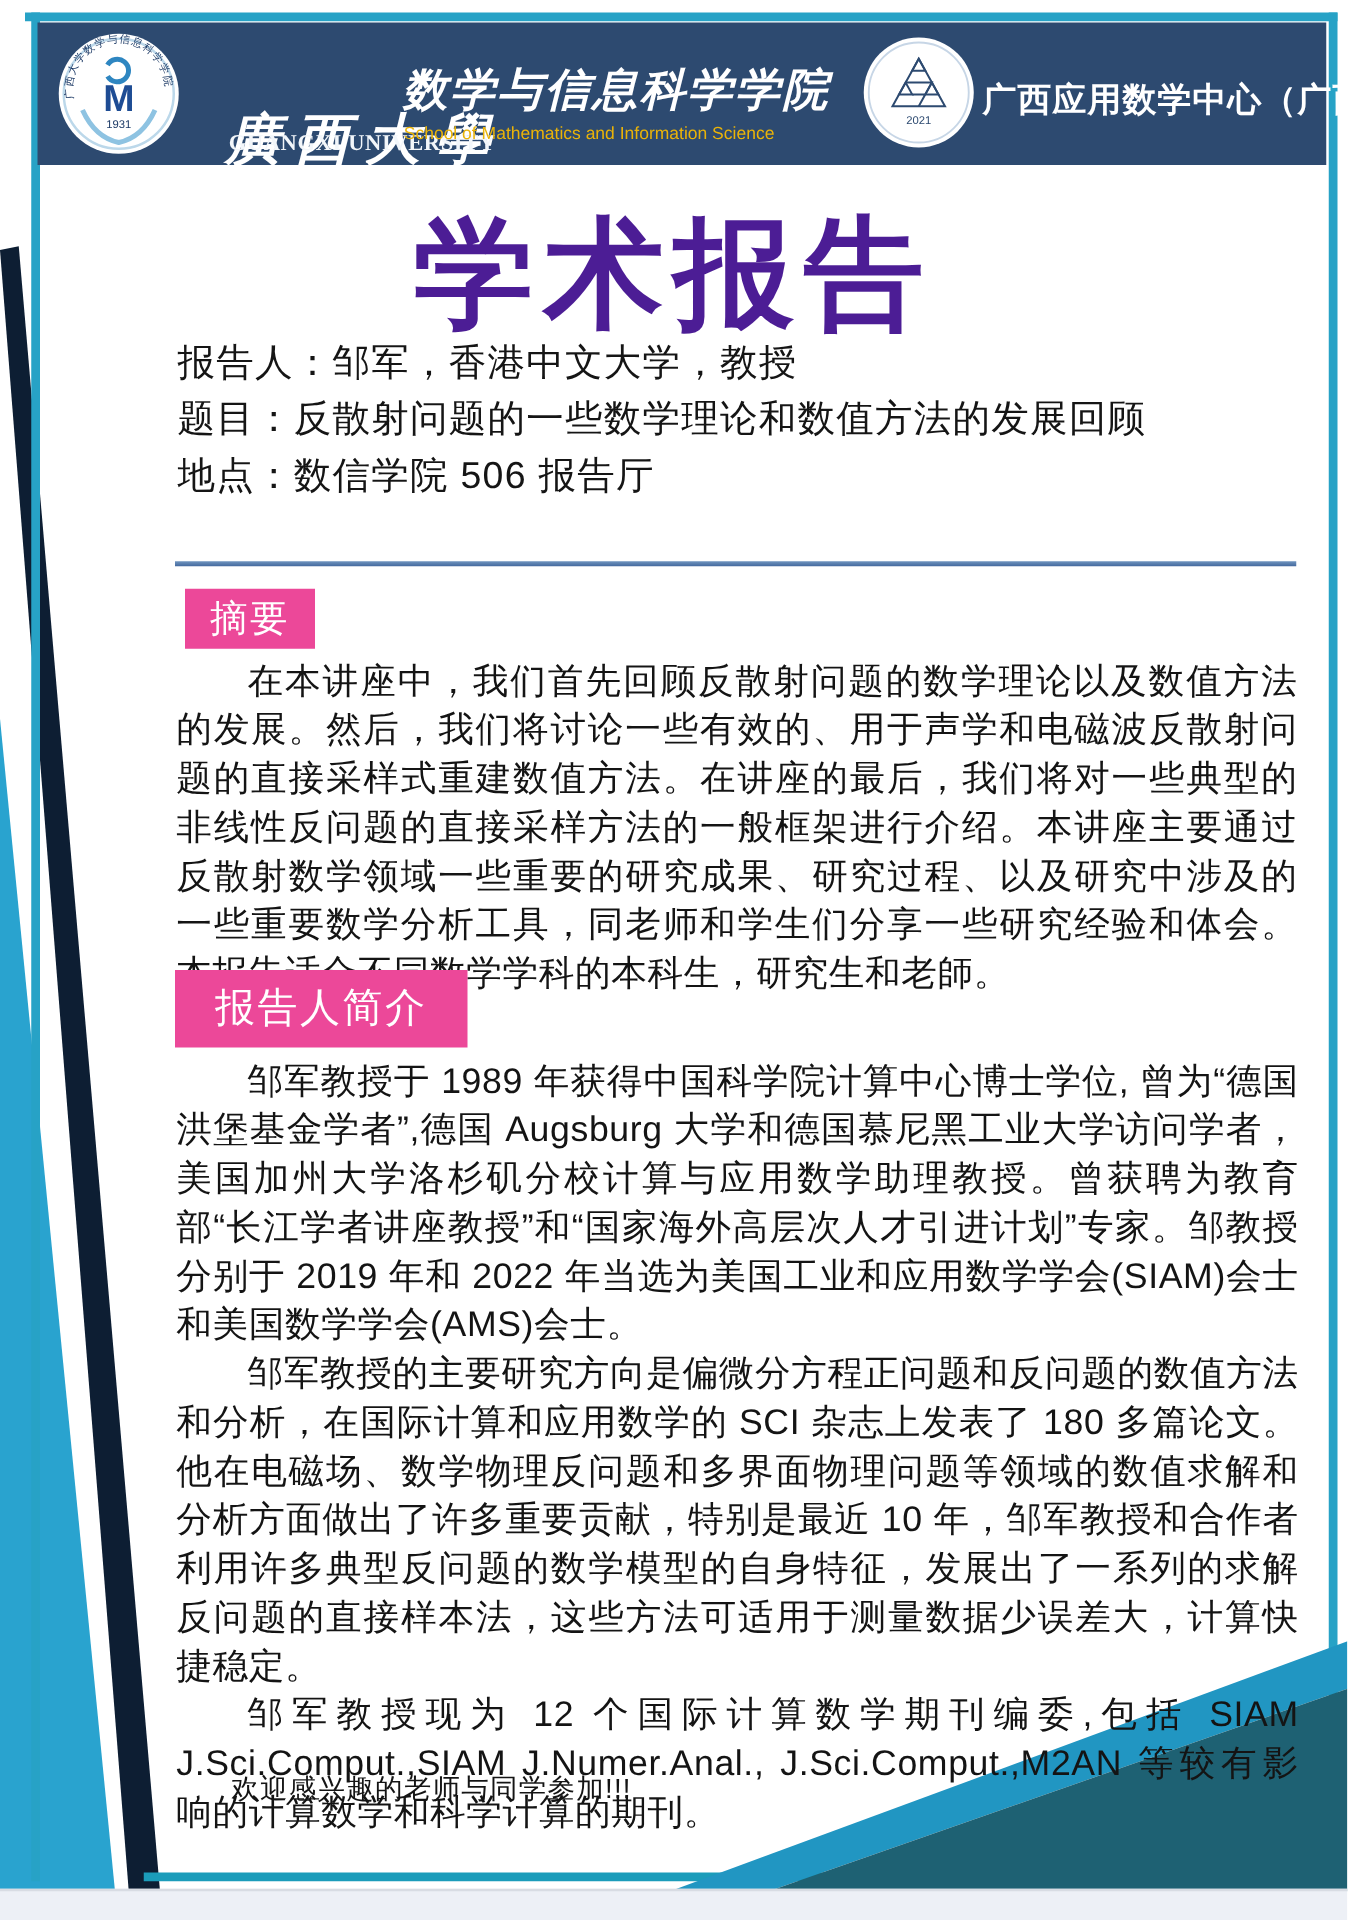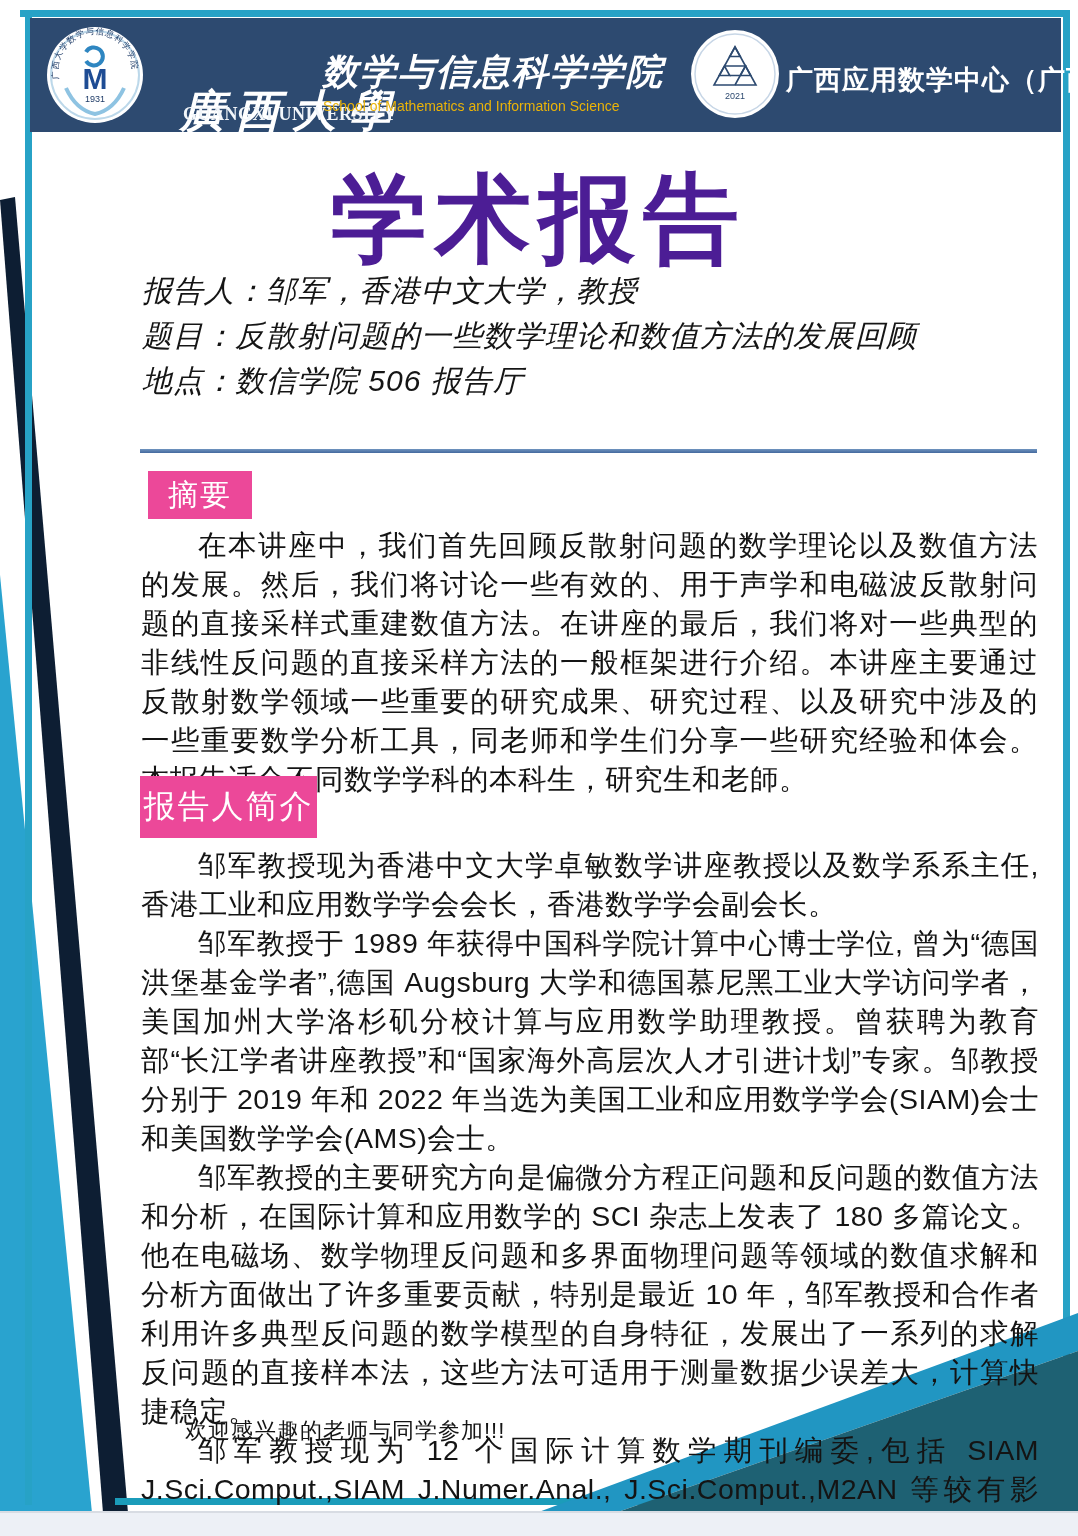--- a/index.html
+++ b/index.html
@@ -19,30 +19,30 @@
   .school-cn{position:absolute;left:292px;top:30px;font-size:36px;font-weight:700;color:#ffffff;
              letter-spacing:2px;white-space:nowrap;font-style:italic;}
   .school-en{position:absolute;left:293px;top:80px;font-size:14px;color:#eab308;white-space:nowrap;}
   .center-name{position:absolute;left:756px;top:44px;font-size:27px;font-weight:700;color:#ffffff;
                letter-spacing:1px;white-space:nowrap;}
 
   
   .main-title{position:absolute;left:0;top:156px;width:100%;text-align:center;
               font-size:96px;font-weight:900;color:#4c1d95;letter-spacing:8px;}
   .info{position:absolute;left:142px;top:268px;width:900px;font-size:30px;line-height:45px;
-        color:#151515;letter-spacing:1px;font-style:italic;}
+        color:#151515;letter-spacing:1px;}
   .info-line{white-space:nowrap;}
 
   .rule{position:absolute;left:140px;top:449px;width:897px;height:4px;
         background:linear-gradient(to bottom,#6f94bf,#44699e);}
 
   .sec-box{position:absolute;background:#ec4899;color:#ffffff;display:flex;
            align-items:center;justify-content:center;letter-spacing:2px;}
   .abs-box{left:148px;top:471px;width:104px;height:48px;font-size:30px;}
-  .bio-box{left:140px;top:776px;width:177px;height:62px;font-size:32px;}
+  .bio-box{left:140px;top:776px;width:234px;height:62px;font-size:32px;}
 
   .bodytext{font-size:28.5px;line-height:39px;color:#141414;text-align:justify;
             letter-spacing:0.5px;}
   .bodytext p{margin:0;text-indent:2em;}
   .abstract{position:absolute;left:141px;top:526px;width:897px;}
   .bio{position:absolute;left:141px;top:846px;width:898px;}
   .welcome{position:absolute;left:141px;top:1416px;width:898px;font-size:22px;color:#141414;
            text-indent:2em;letter-spacing:1px;}
 
   .bottom-strip{position:absolute;left:0;bottom:0;width:100%;height:23px;background:#EDF0F6;
@@ -115,21 +115,20 @@
 
     <div class="rule"></div>
 
     <div class="sec-box abs-box">摘要</div>
     <div class="abstract bodytext">
       <p>在本讲座中，我们首先回顾反散射问题的数学理论以及数值方法的发展。然后，我们将讨论一些有效的、用于声学和电磁波反散射问题的直接采样式重建数值方法。在讲座的最后，我们将对一些典型的非线性反问题的直接采样方法的一般框架进行介绍。本讲座主要通过反散射数学领域一些重要的研究成果、研究过程、以及研究中涉及的一些重要数学分析工具，同老师和学生们分享一些研究经验和体会。本报告适合不同数学学科的本科生，研究生和老師。</p>
     </div>
 
     <div class="sec-box bio-box">报告人简介</div>
     <div class="bio bodytext">
-      <p>邹军教授现为香港中文大学卓敏数学讲座教授以及数学系系主任, 香港工业和应用数学学会会长，香港数学学会副会长。</p>
       <p>邹军教授于 1989 年获得中国科学院计算中心博士学位, 曾为“德国洪堡基金学者”,德国 Augsburg 大学和德国慕尼黑工业大学访问学者，美国加州大学洛杉矶分校计算与应用数学助理教授。曾获聘为教育部“长江学者讲座教授”和“国家海外高层次人才引进计划”专家。邹教授分别于 2019 年和 2022 年当选为美国工业和应用数学学会(SIAM)会士和美国数学学会(AMS)会士。</p>
       <p>邹军教授的主要研究方向是偏微分方程正问题和反问题的数值方法和分析，在国际计算和应用数学的 SCI 杂志上发表了 180 多篇论文。他在电磁场、数学物理反问题和多界面物理问题等领域的数值求解和分析方面做出了许多重要贡献，特别是最近 10 年，邹军教授和合作者利用许多典型反问题的数学模型的自身特征，发展出了一系列的求解反问题的直接样本法，这些方法可适用于测量数据少误差大，计算快捷稳定。</p>
       <p>邹军教授现为 12 个国际计算数学期刊编委,包括 SIAM J.Sci.Comput.,SIAM J.Numer.Anal., J.Sci.Comput.,M2AN 等较有影响的计算数学和科学计算的期刊。</p>
     </div>
 
     <div class="welcome">欢迎感兴趣的老师与同学参加!!!</div>
   </div>
 
   <div class="bottom-strip"></div>
 </div>

